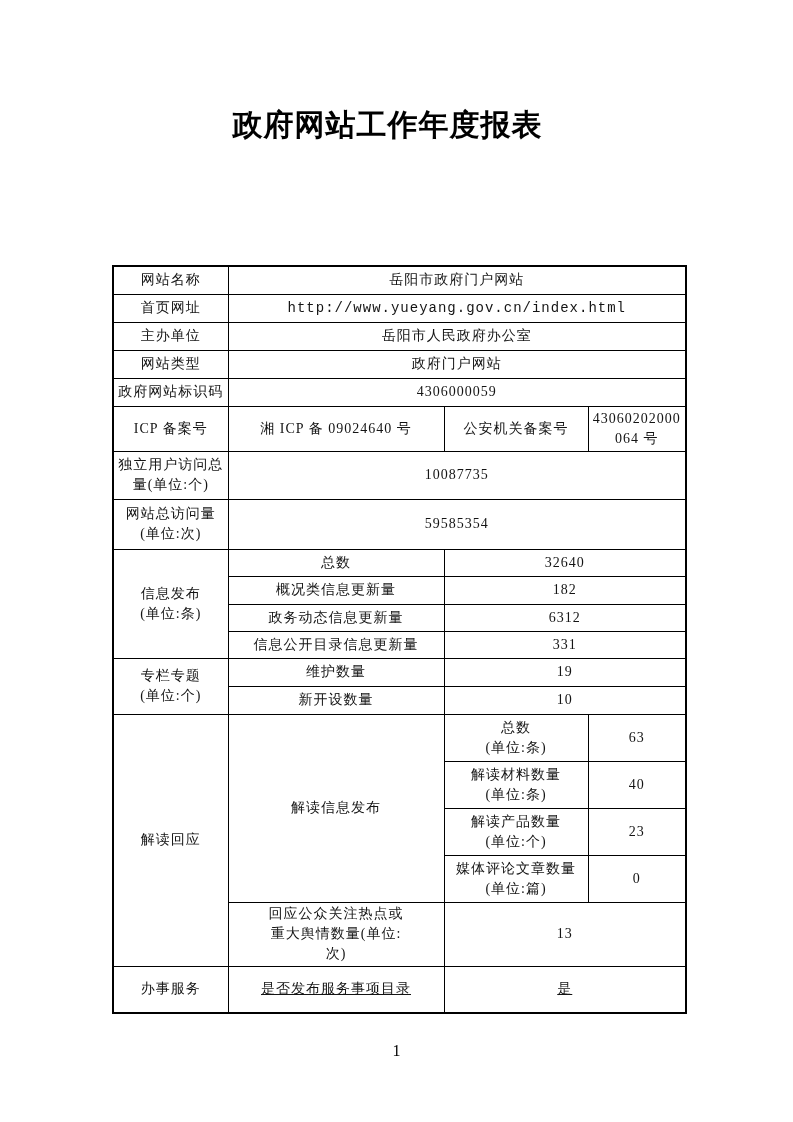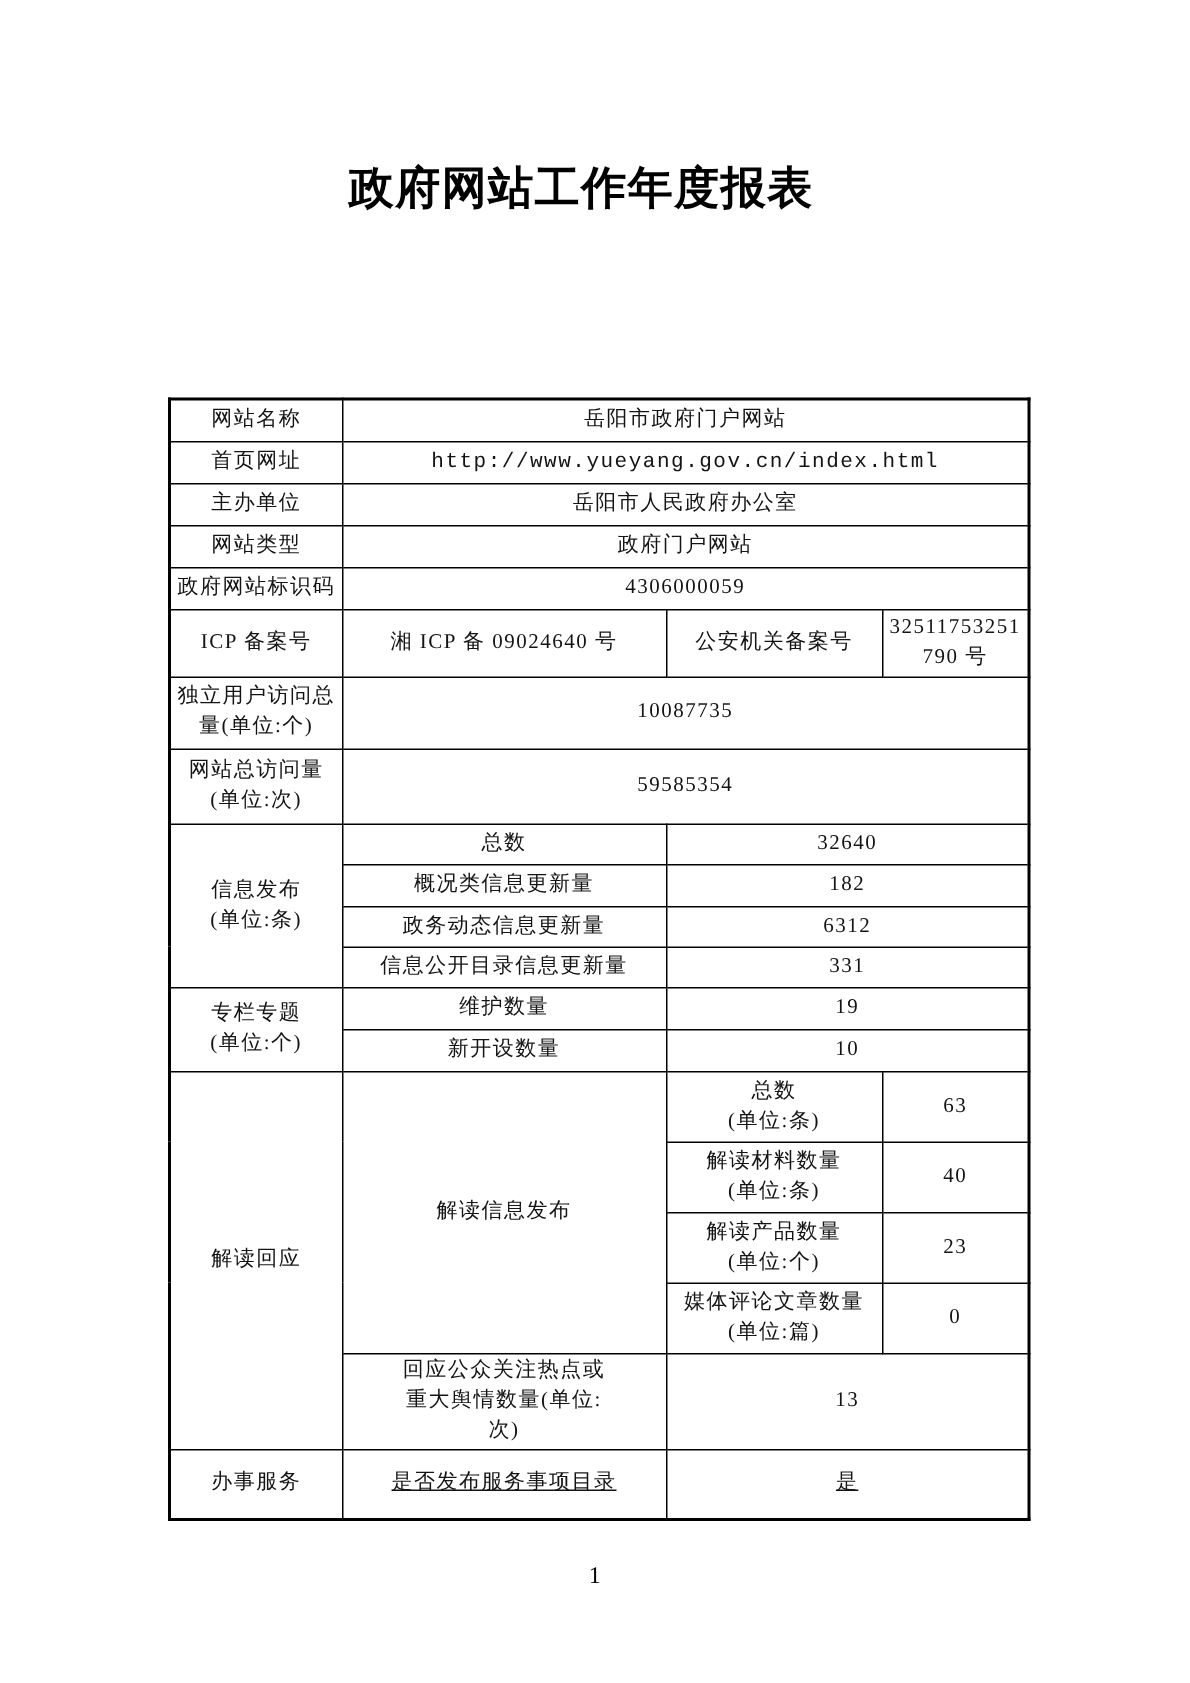--- a/index.html
+++ b/index.html
@@ -82,21 +82,21 @@
         <td colspan="3">政府门户网站</td>
       </tr>
       <tr style="height:28px">
         <td>政府网站标识码</td>
         <td colspan="3">4306000059</td>
       </tr>
       <tr style="height:45px">
         <td>ICP 备案号</td>
         <td>湘 ICP 备 09024640 号</td>
         <td>公安机关备案号</td>
-        <td class="break">32511753251790 号</td>
+        <td class="break">43060202000064 号</td>
       </tr>
       <tr style="height:48px">
         <td>独立用户访问总
 量(单位:个)</td>
         <td colspan="3">10087735</td>
       </tr>
       <tr style="height:50px">
         <td>网站总访问量
 (单位:次)</td>
         <td colspan="3">59585354</td>

